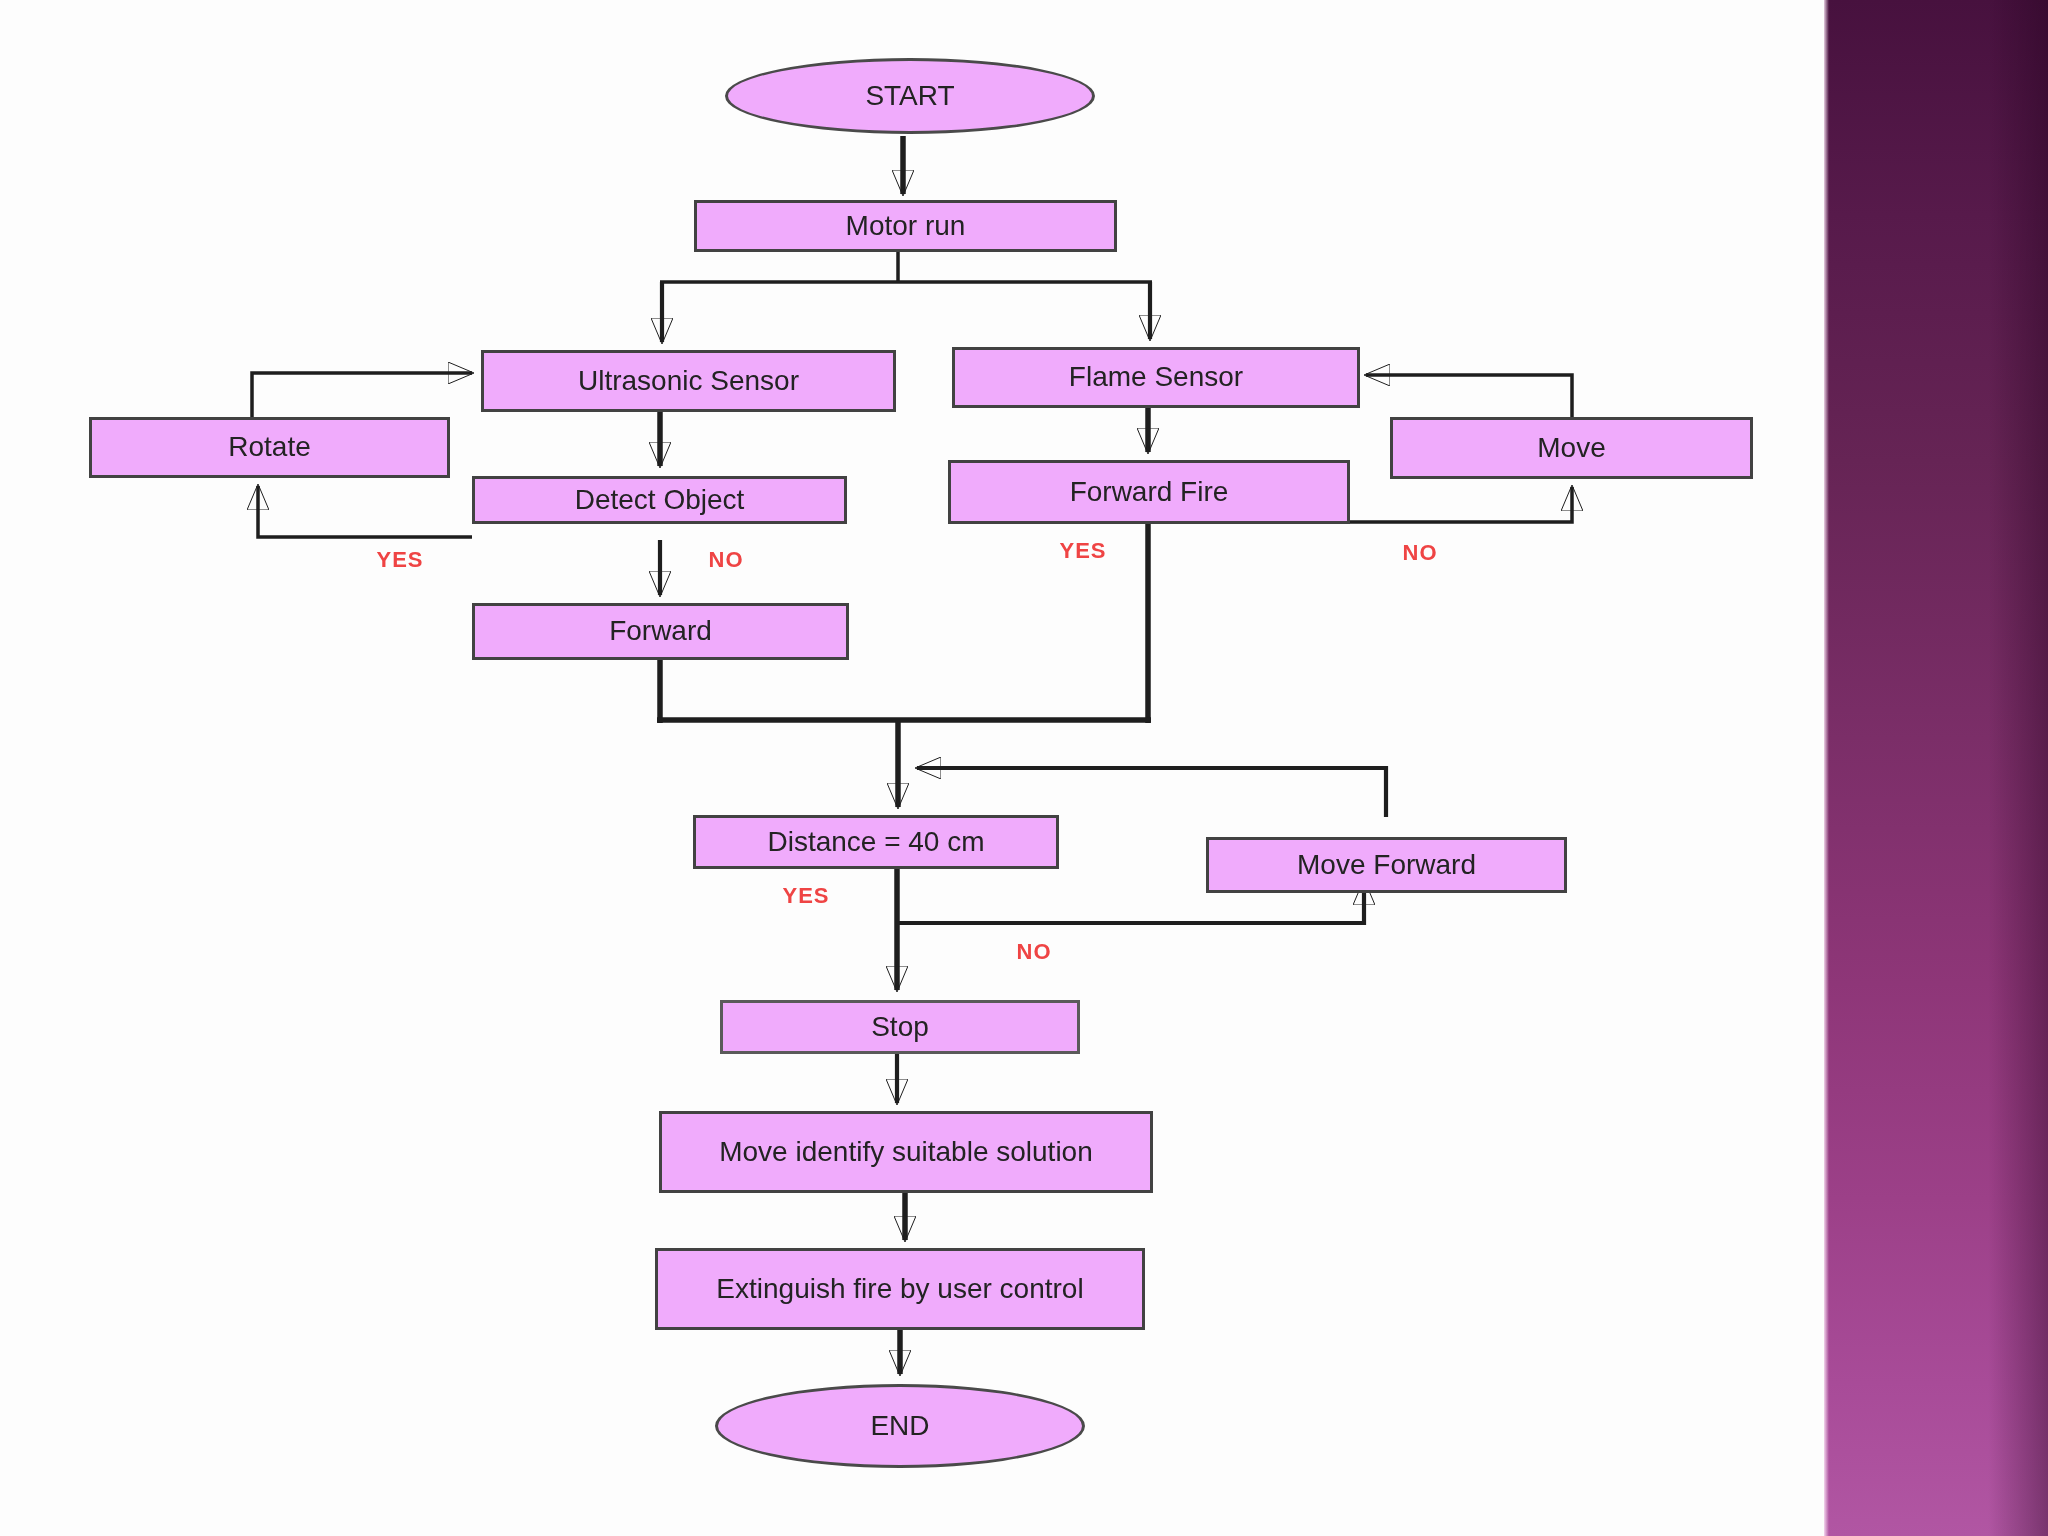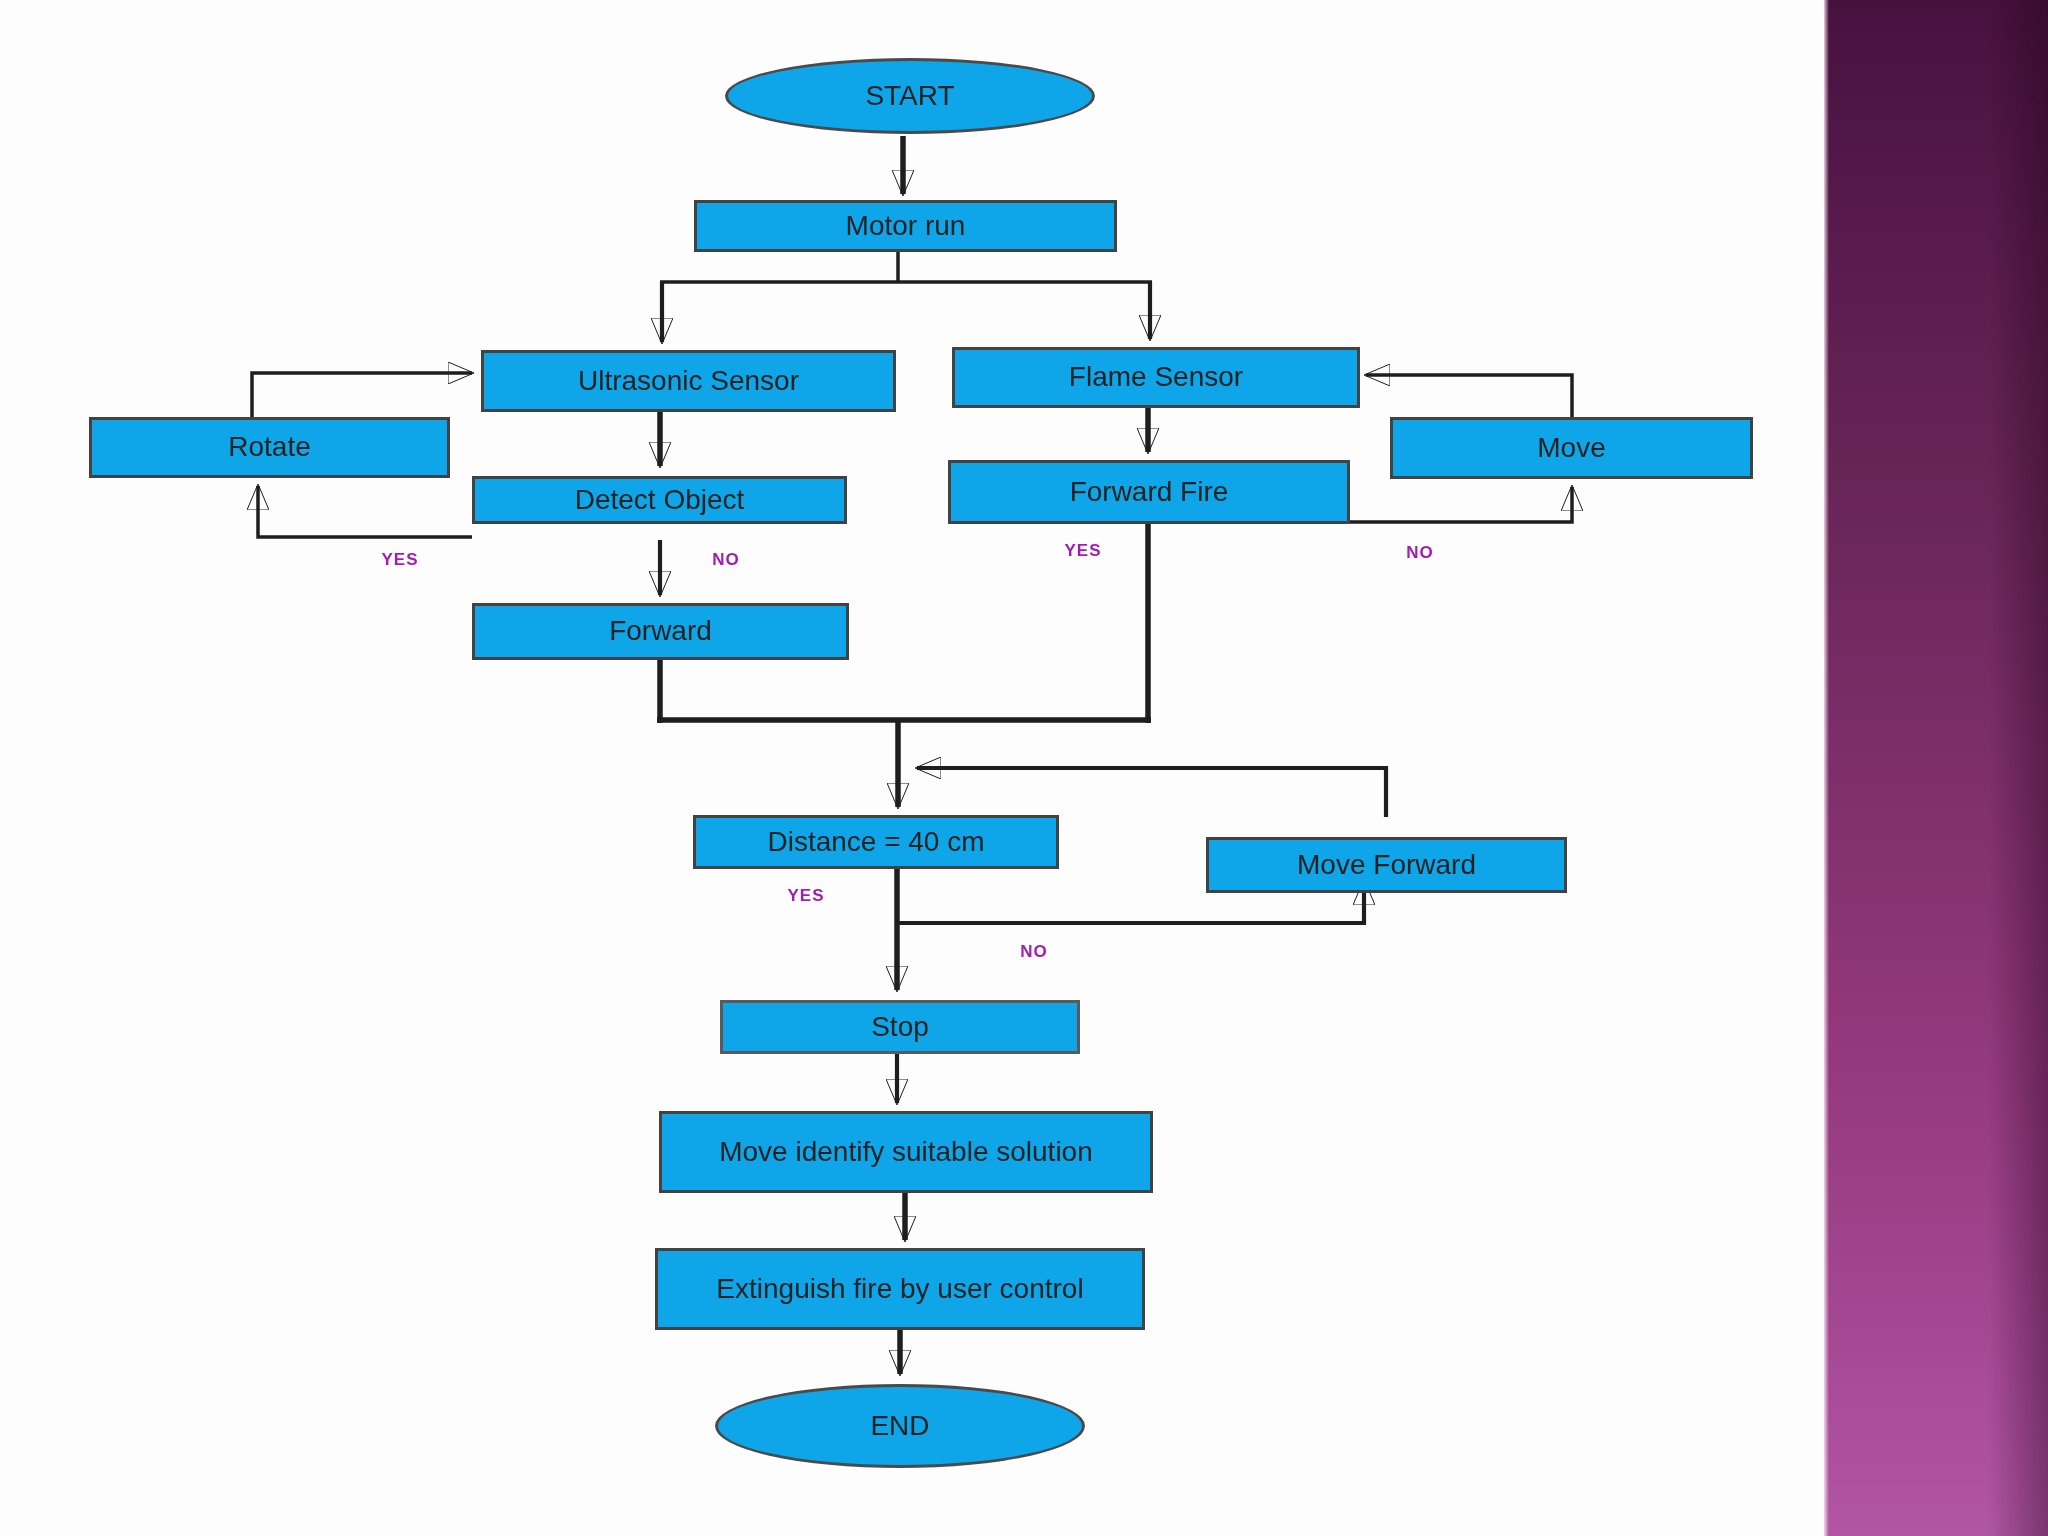--- a/index.html
+++ b/index.html
@@ -11,31 +11,31 @@
     font-family:"Liberation Sans", sans-serif;
   }
   .wires{position:absolute;left:0;top:0;width:2048px;height:1536px;pointer-events:none;}
   .wires path{fill:none;stroke:#1e1e1e;}
   .w-thin{stroke-width:3.5px;}
   .w-med{stroke-width:4.2px;}
   .w-thick{stroke-width:5.5px;}
   .node{
     position:absolute;
     box-sizing:border-box;
-    background:#0ea5e9;
+    background:#f0abfc;
     border:3px solid #424242;
     display:flex;align-items:center;justify-content:center;
     font-size:28px;line-height:1.15;color:#232323;
     padding:2px 10px;
   }
   .terminator{border-radius:50%;border-width:3px;border-color:#4a4a4a;}
   .edge-label{
     position:absolute;
     transform:translate(-50%,-50%);
-    font-size:17px;font-weight:bold;letter-spacing:1px;color:#a21caf;
+    font-size:22px;font-weight:bold;letter-spacing:1px;color:#ef4444;
     white-space:nowrap;
   }
   .sidebar{
     position:absolute;top:0;right:0;
     width:224px;height:1536px;
     background:linear-gradient(180deg,
       #47113e 0%, #571a4b 14%, #662455 30%, #7b2e68 48%,
       #8e3678 64%, #9c4088 78%, #a84b98 90%, #b156a3 100%);
   }
   

